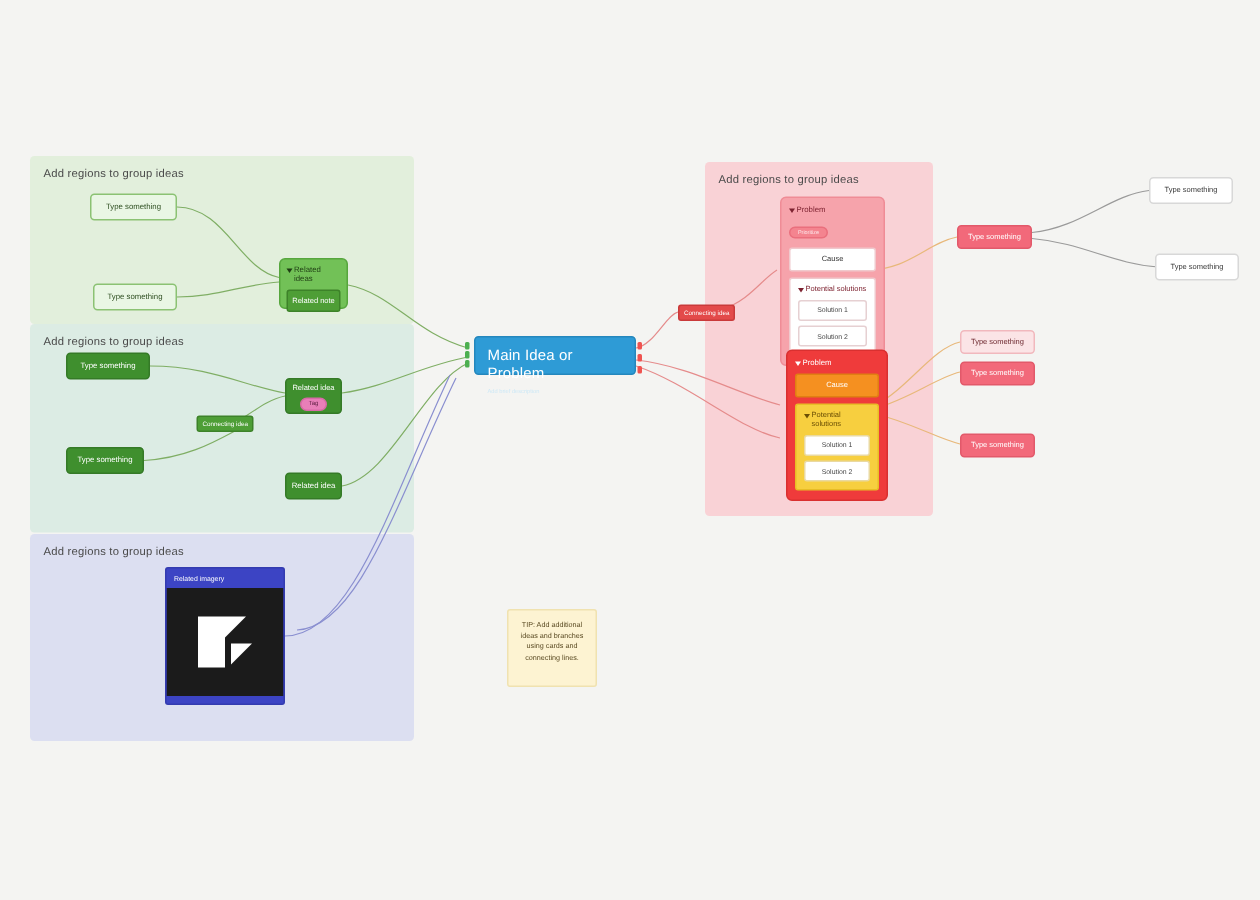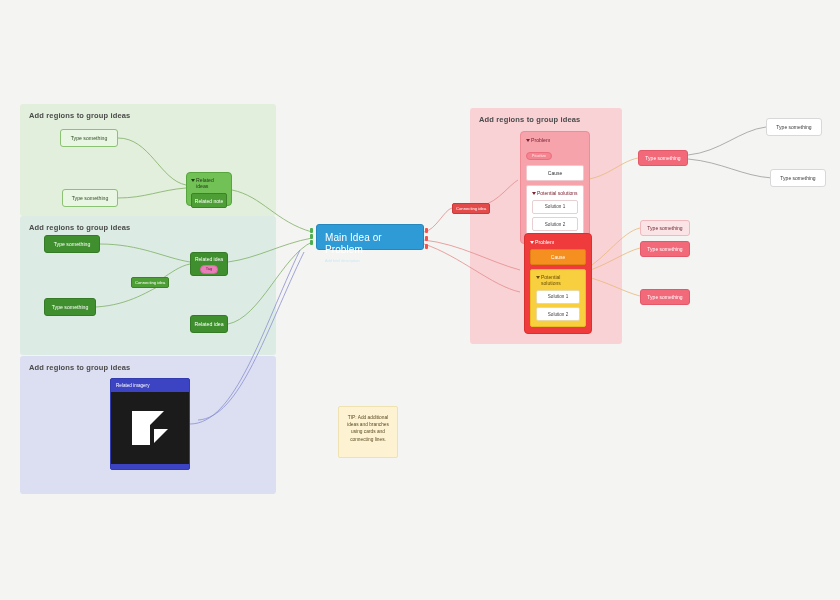--- a/index.html
+++ b/index.html
@@ -25,21 +25,20 @@
     border-radius: 3px;
   }
   .region-label {
     position: absolute;
     top: 7px;
     left: 9px;
     font-size: 7.5px;
     color: #4a4a4a;
     letter-spacing: 0.15px;
     white-space: nowrap;
-    font-weight: bold;
   }
   svg.edges {
     position: absolute;
     inset: 0;
     width: 840px;
     height: 600px;
     pointer-events: none;
   }
   .node {
     position: absolute;

